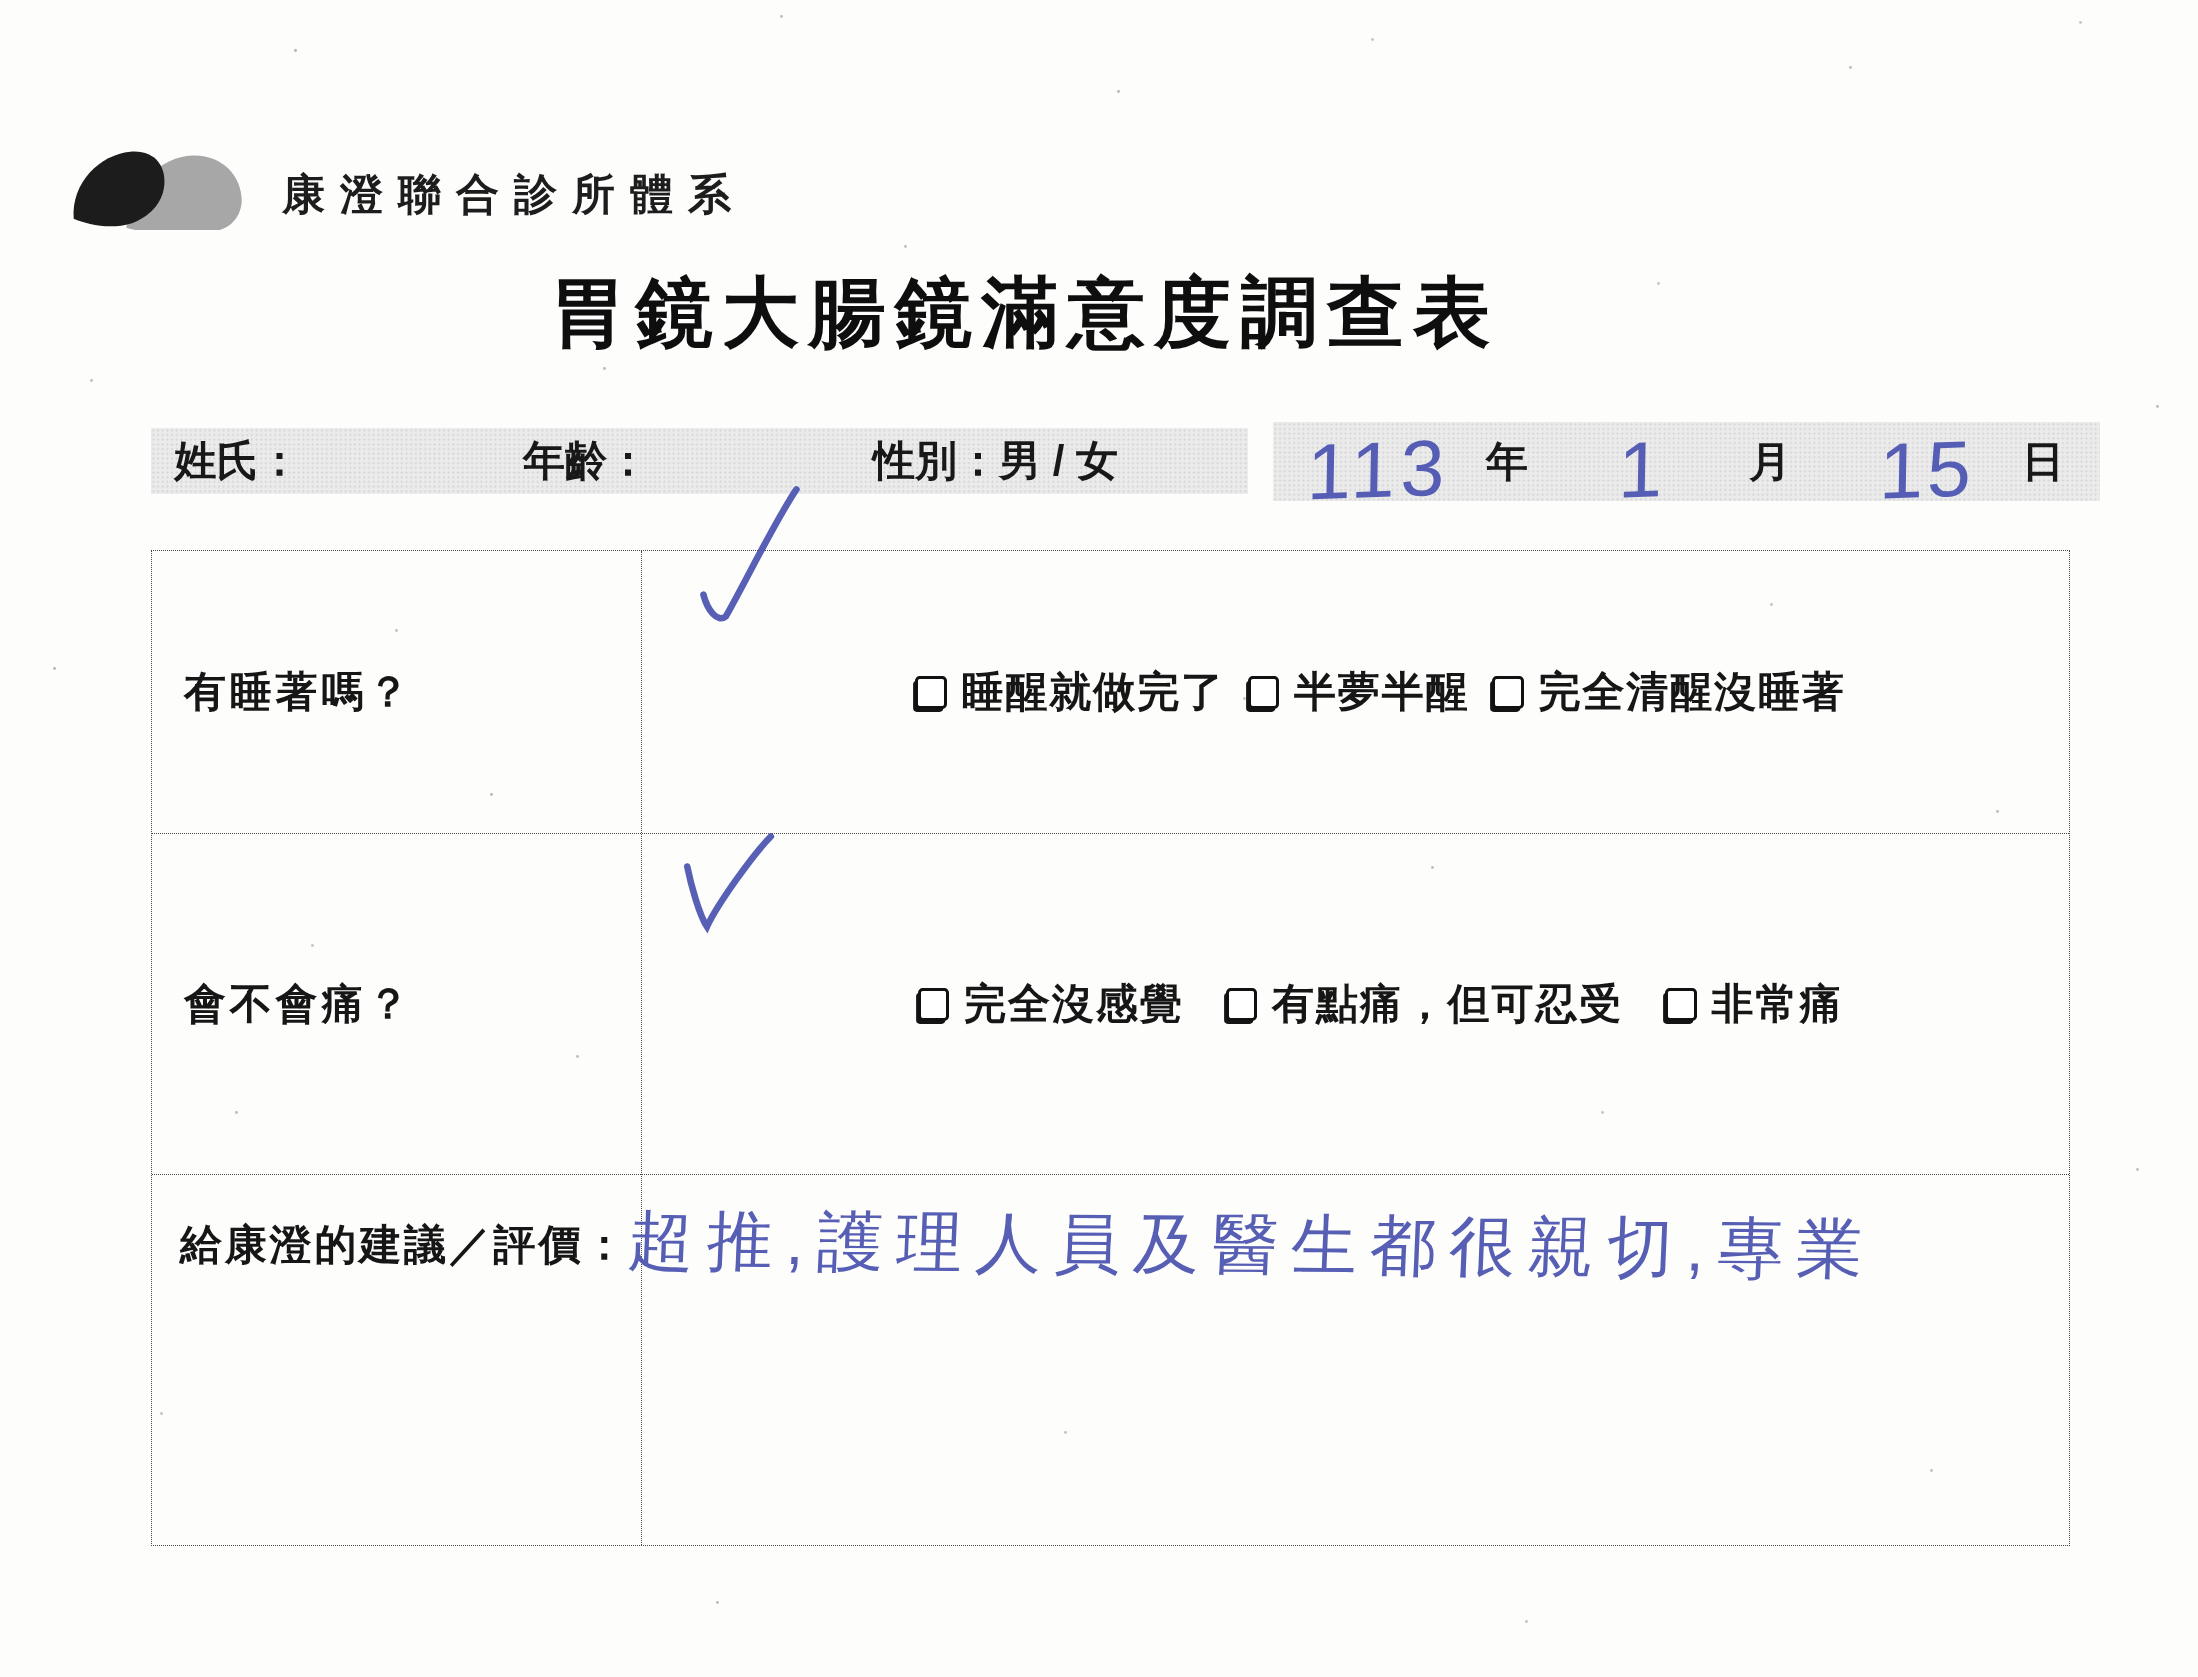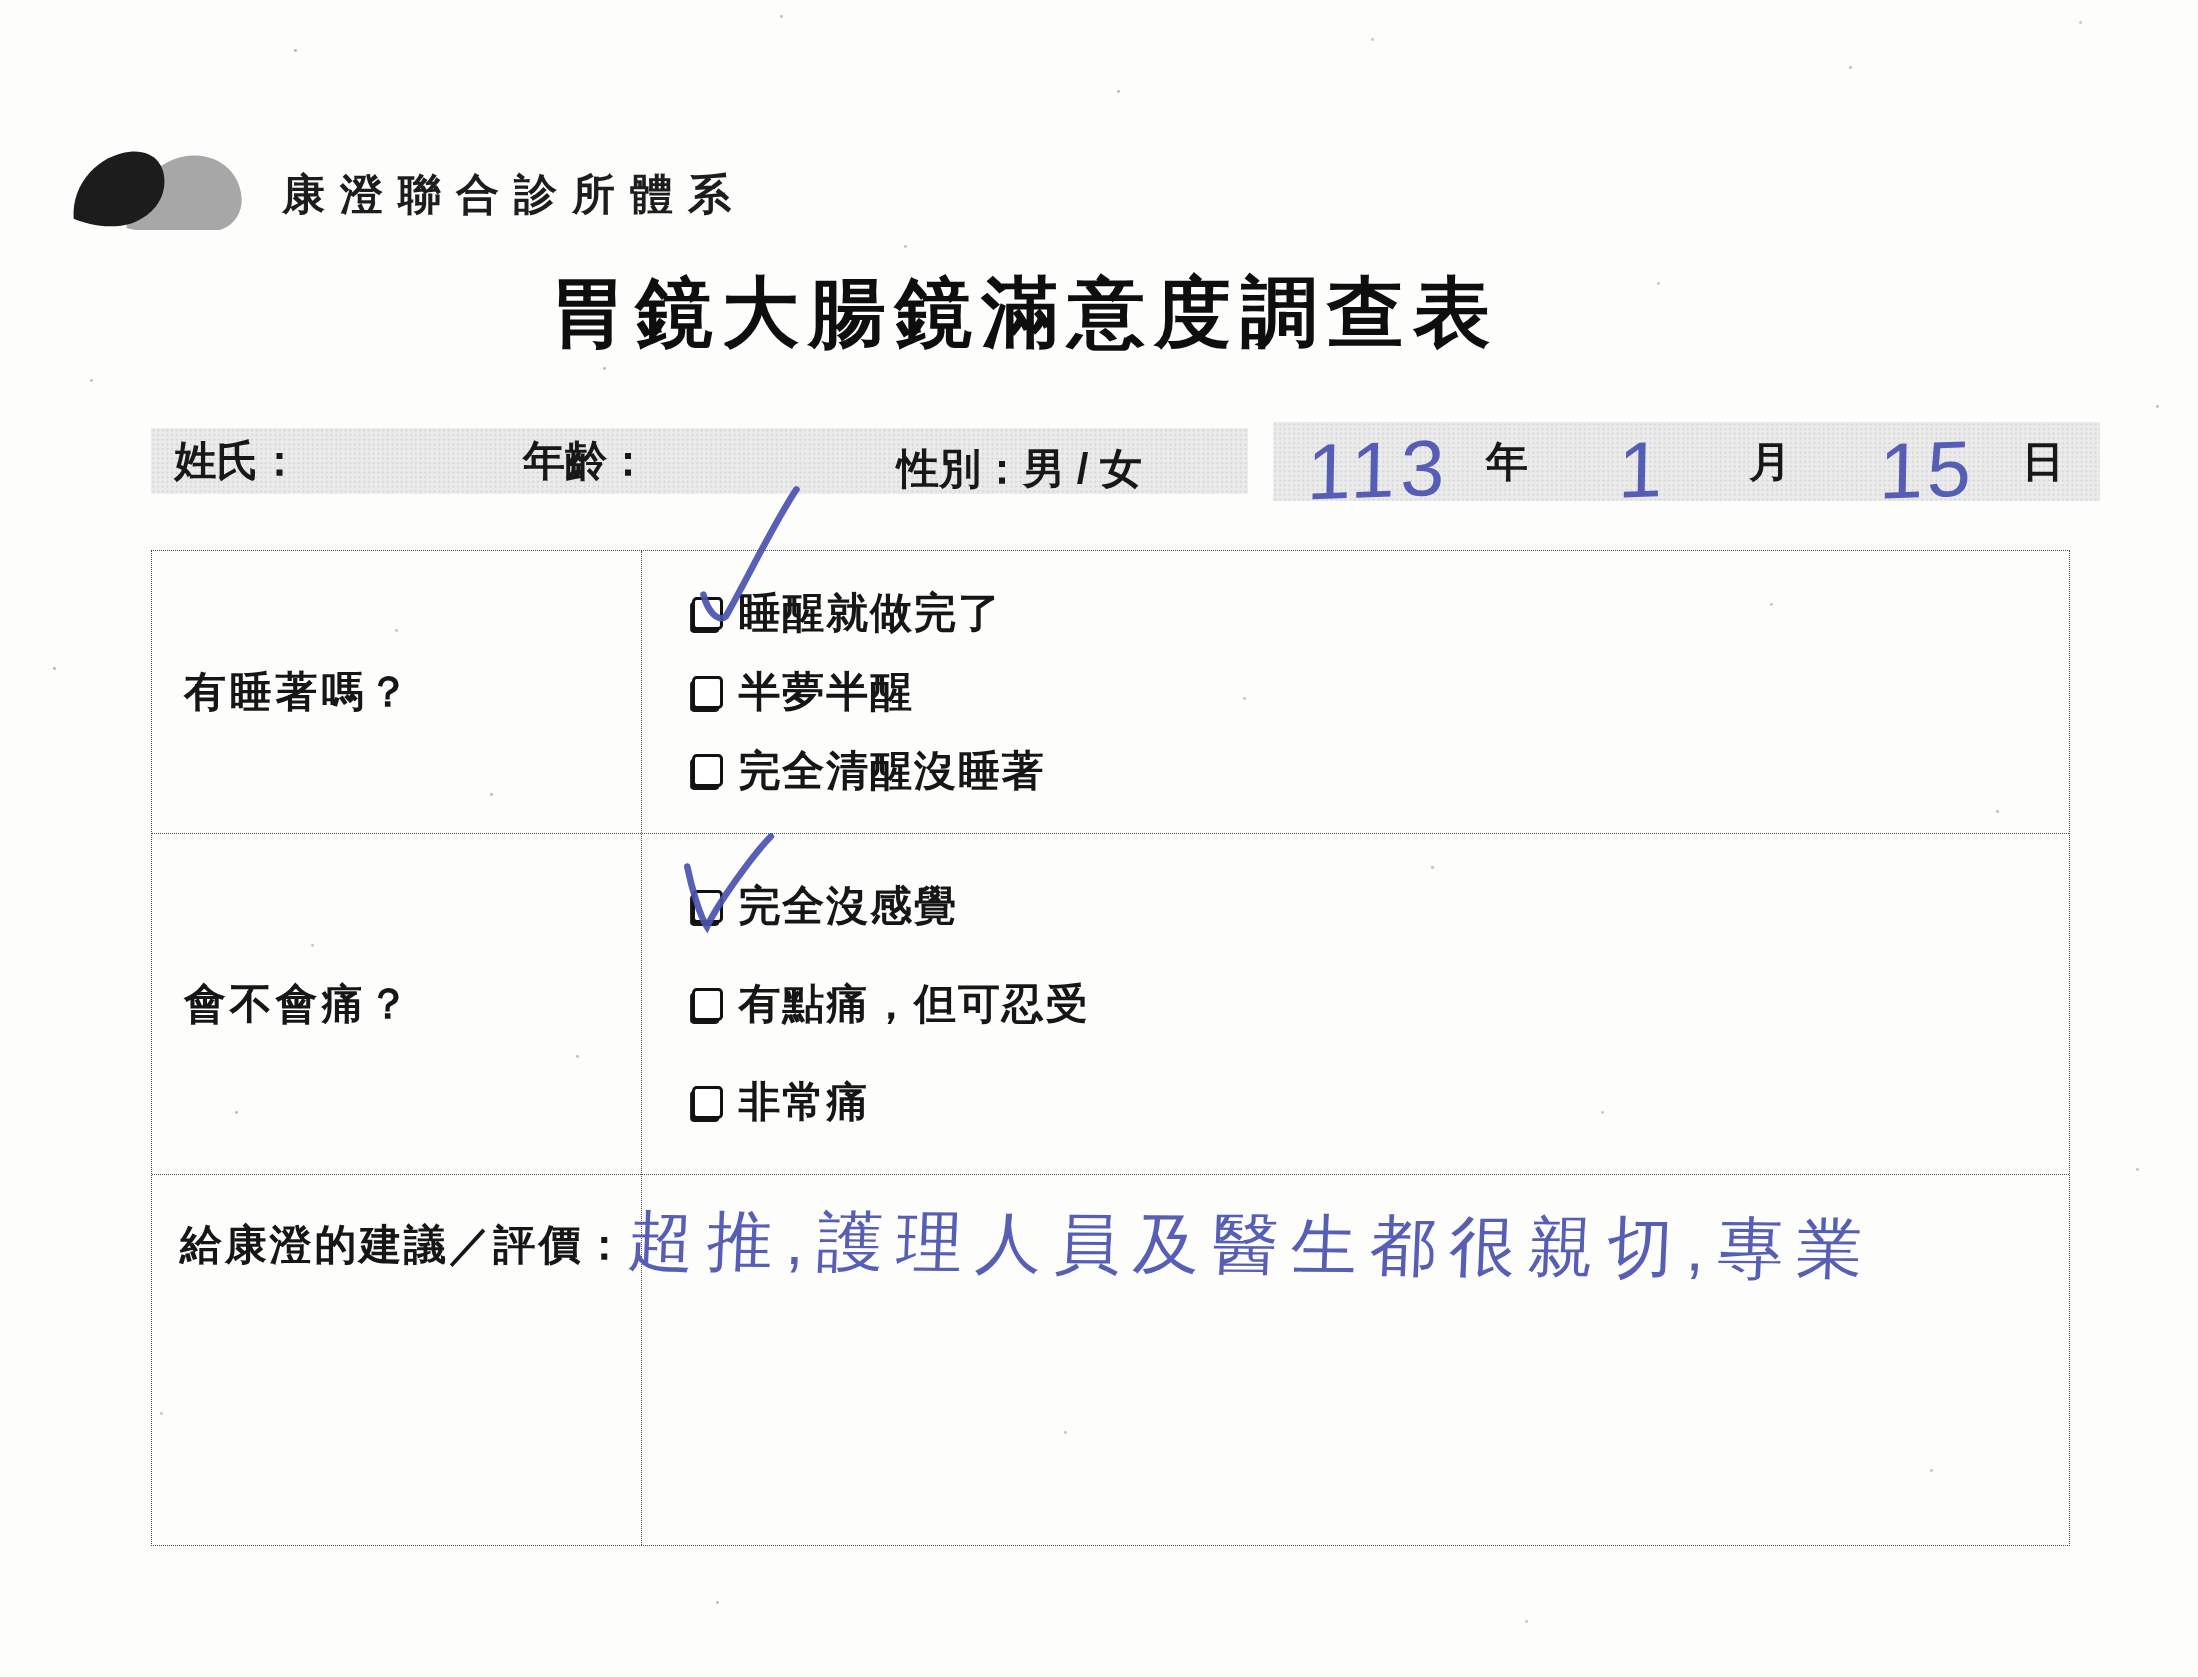--- a/index.html
+++ b/index.html
@@ -26,37 +26,37 @@
   .brand{position:absolute;left:282px;top:166px;font-size:43px;font-weight:600;letter-spacing:15px;color:#1d1d1d;}
   .title{position:absolute;left:0;top:262px;width:2049px;text-align:center;
     font-size:77px;font-weight:800;letter-spacing:9.4px;color:#0e0e0e;}
   
   .bar{position:absolute;background-color:#ebebeb;
     background-image:radial-gradient(circle,#d6d6d6 0.9px,transparent 1.2px);
     background-size:4.7px 4.7px;}
   .bar-patient{left:151px;top:428px;width:1097px;height:66px;}
   .bar-date{left:1273px;top:422px;width:827px;height:79px;}
   .bar-label{position:absolute;top:50%;transform:translateY(-50%);font-size:42px;font-weight:600;color:#181818;white-space:nowrap;}
-  .pl-name{left:23.5px;} .pl-age{left:372px;} .pl-gender{left:746px;margin-top:8px;}
+  .pl-name{left:23.5px;} .pl-age{left:372px;} .pl-gender{left:722px;}
   .du-year{left:213px;} .du-month{left:476px;} .du-day{left:749px;}
   
   .hand{color:#4a52b0;font-weight:400;}
   .hand-date{position:absolute;top:-13px;height:141px;font-size:79px;line-height:122px;
     transform:skewX(-3deg) rotate(-2deg);opacity:.92;}
   .hd-year{left:34px;letter-spacing:5.6px;} .hd-month{left:345px;} .hd-day{left:606px;letter-spacing:3.8px;}
   
   .form-table{position:absolute;left:151px;top:550px;width:1919px;height:996px;
     border:1.9px dotted #454545;box-sizing:border-box;}
   .col-divider{position:absolute;left:489px;top:0;bottom:0;width:0;border-left:1.9px dotted #4a4a4a;}
   .row-divider{position:absolute;left:0;right:0;height:0;border-top:1.9px dotted #4a4a4a;}
   .rd-1{top:282px;} .rd-2{top:623px;}
   .q-label-cell{position:absolute;left:0;width:489px;display:flex;align-items:center;}
   .q1-label{top:0;height:282px;} .q2-label{top:282px;height:342px;}
   .q-label{padding-left:32px;font-size:42px;font-weight:600;letter-spacing:3.8px;}
-  .opts{position:absolute;left:485px;right:0;display:flex;flex-direction:column;justify-content:center;padding-left:55px;box-sizing:border-box;}
+  .opts{position:absolute;left:485px;right:0;display:flex;justify-content:center;padding-left:55px;box-sizing:border-box;}
   .opts-1{top:0;height:282px;gap:22.6px;} .opts-2{top:282px;height:342px;gap:42px;font-family:Liberation Serif, serif;}
   .opt{display:flex;align-items:center;gap:15px;}
   .cbx{width:25.4px;height:27px;border:3.8px solid #111;border-radius:4.7px;background:#fff;
     box-shadow:-2.8px 3.8px 0 -0.9px #141414;flex:0 0 auto;}
   .opt-text{font-size:42px;font-weight:600;letter-spacing:1.9px;white-space:nowrap;}
   
   .feedback-cell{position:absolute;left:0;top:623px;right:0;bottom:0;}
   .fb-label{position:absolute;left:28px;top:43px;font-size:42px;font-weight:600;letter-spacing:2.8px;font-family:Liberation Mono, monospace;}
   .fb-hand{position:absolute;left:476px;top:19px;width:1431px;font-size:66px;letter-spacing:13px;
     line-height:104px;transform:rotate(.4deg) skewX(-2deg);opacity:.92;white-space:nowrap;}

